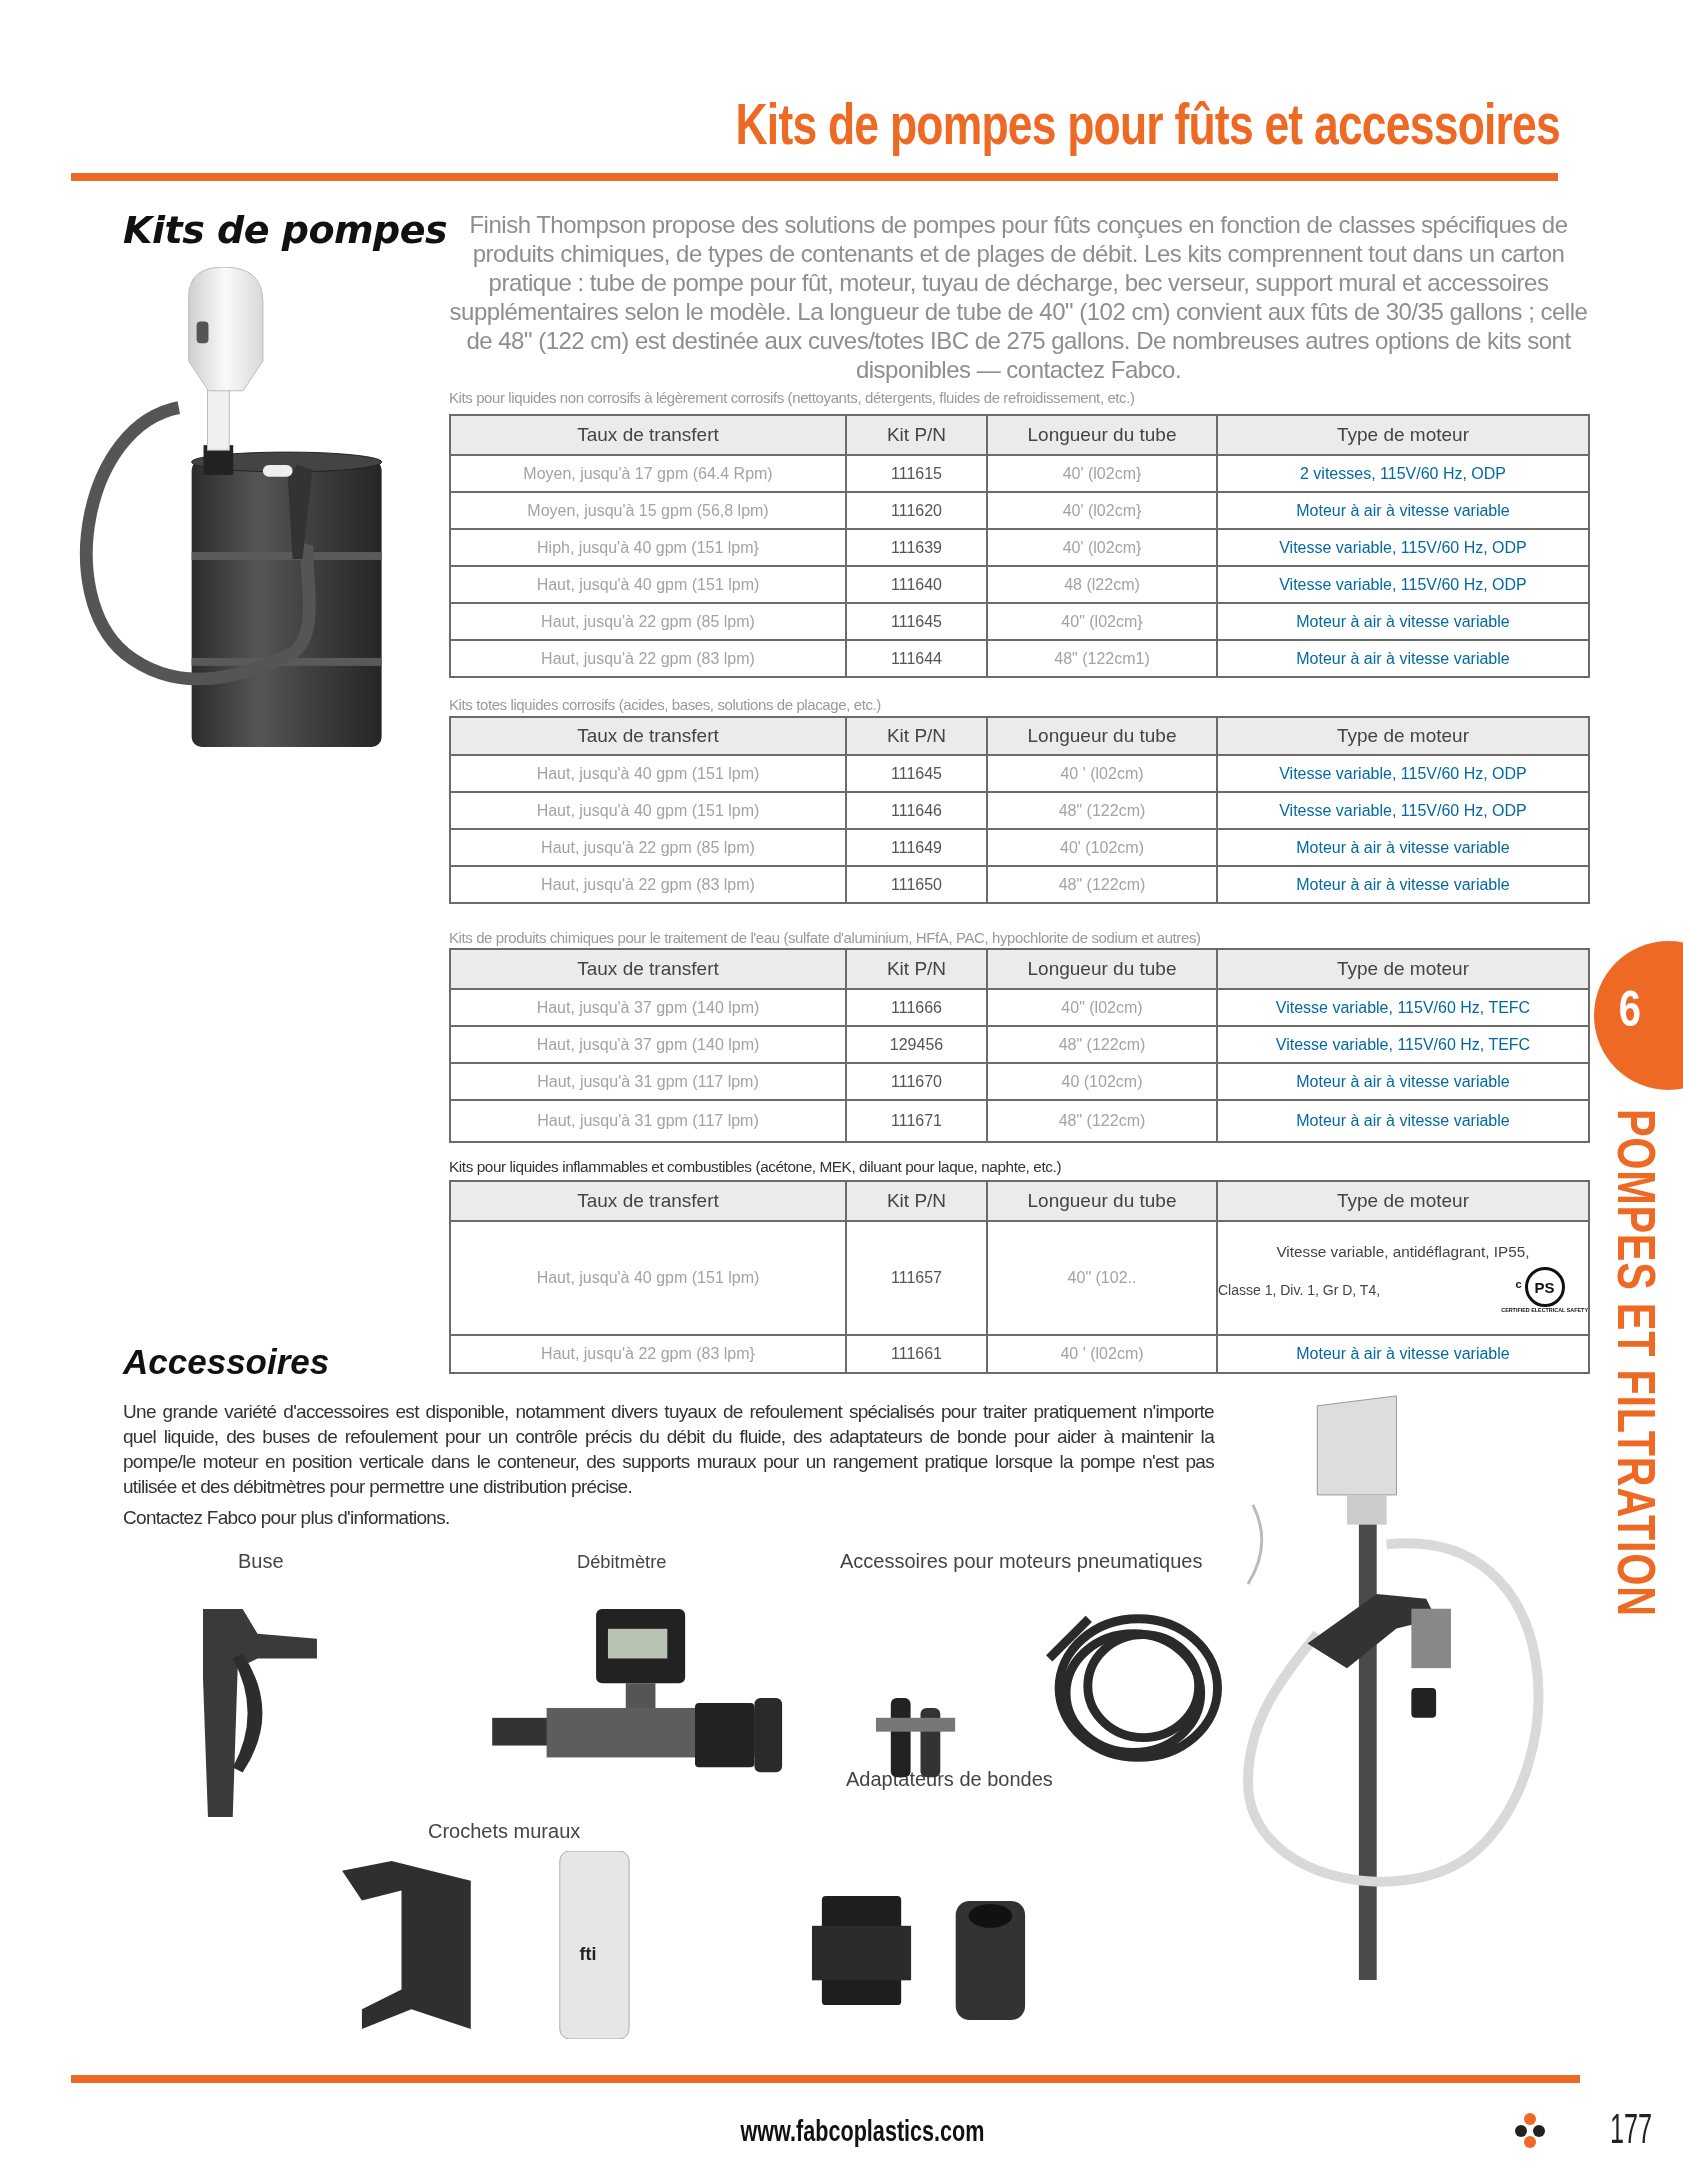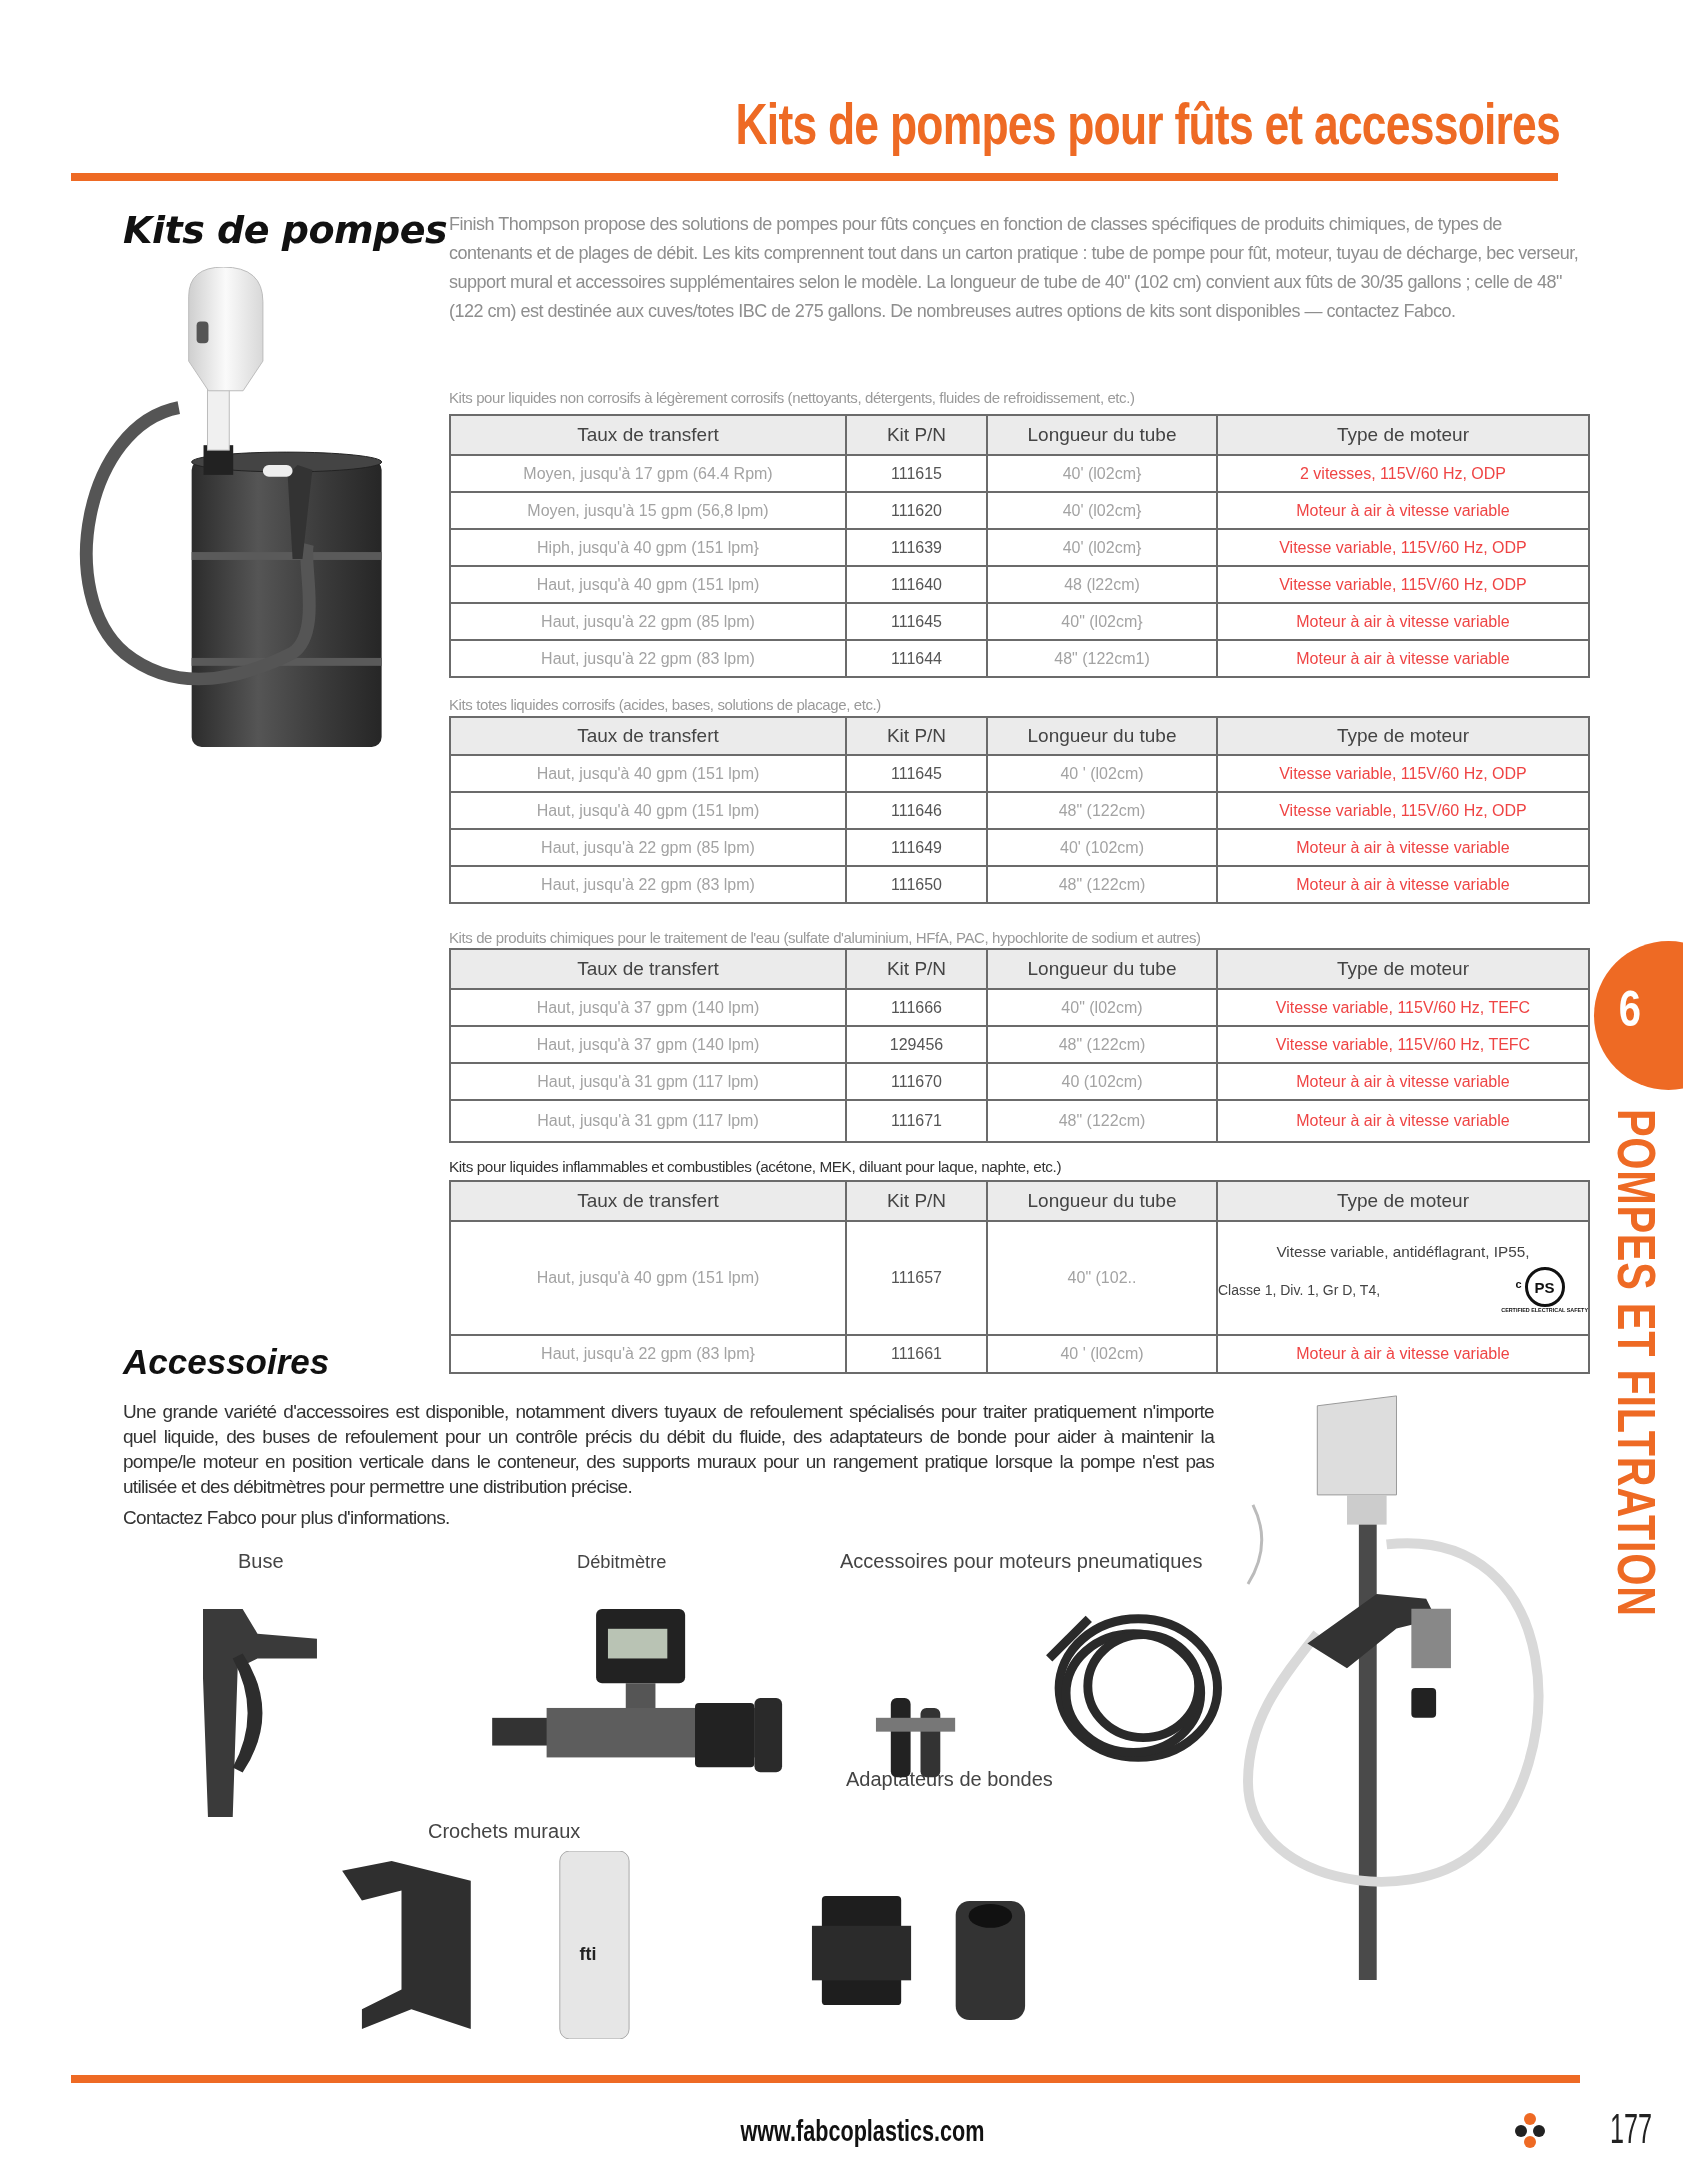--- a/index.html
+++ b/index.html
@@ -9,31 +9,31 @@
   
   .page-title { right:123px; top:91px; font-family:"Liberation Sans Narrow","Liberation Sans", sans-serif; font-weight:bold; font-size:57px; color:#ee6a24; letter-spacing:-1px; transform:scaleX(0.78); transform-origin:right center; white-space:nowrap; }
   .rule { background:#ee6a24; height:8px; }
   .rule-top { left:71px; top:173px; width:1487px; }
   .rule-bottom { left:71px; top:2075px; width:1509px; }
 
   .section-h { font-weight:bold; font-style:italic; color:#111; }
   .kits-title { left:123px; top:208px; font-size:38px; font-family:"DejaVu Sans", sans-serif; letter-spacing:-0.5px; }
   .acc-title { left:123px; top:1342px; font-size:35px; font-family:"Liberation Sans", sans-serif; }
 
-  .intro { left:449px; top:210px; width:1139px; font-size:18px; line-height:29px; color:#8e8e8e; letter-spacing:-0.5px; }
+  .intro { left:449px; top:210px; width:1139px; font-size:24px; line-height:29px; color:#8e8e8e; letter-spacing:-0.5px;text-align:center; }
 
   
   .caption { font-size:15px; color:#9a9a9a; letter-spacing:-0.4px; white-space:nowrap; }
   .caption.dark { color:#333; font-size:15.3px; }
   table.kit { border-collapse:collapse; position:absolute; left:449px; width:1139px; table-layout:fixed; }
   table.kit th, table.kit td { border:2px solid #6b6b6b; text-align:center; padding:0; }
   table.kit th { background:#ebebeb; font-weight:normal; color:#444; font-size:19px; }
   table.kit td { font-size:16px; color:#a3a3a3; }
   table.kit td.pn { color:#555; }
-  table.kit td.motor { color:#ef4444; }
+  table.kit td.motor { color:#0369a1; }
   col.c1 { width:396px; } col.c2 { width:141px; } col.c3 { width:230px; } col.c4 { width:372px; }
 
   .cps { display:inline-flex; flex-direction:column; align-items:center; vertical-align:middle; margin-left:22px; }
   .cps .ring { width:34px; height:34px; border:3px solid #111; border-radius:50%; display:flex; align-items:center; justify-content:center; font-weight:bold; font-size:15px; color:#111; position:relative; }
   .cps .c { position:absolute; left:-12px; top:8px; font-size:11px; font-weight:bold; color:#111; }
   .cps .txt { font-size:5.4px; font-weight:bold; color:#111; line-height:6px; text-align:center; }
 
   
   .chapter-badge { left:1594px; top:941px; width:149px; height:149px; border-radius:50%; background:#ee6a24; }
   .chapter-num { left:1616px; top:980px; font-size:50px; font-weight:bold; color:#fff; transform:scaleX(0.8); }

